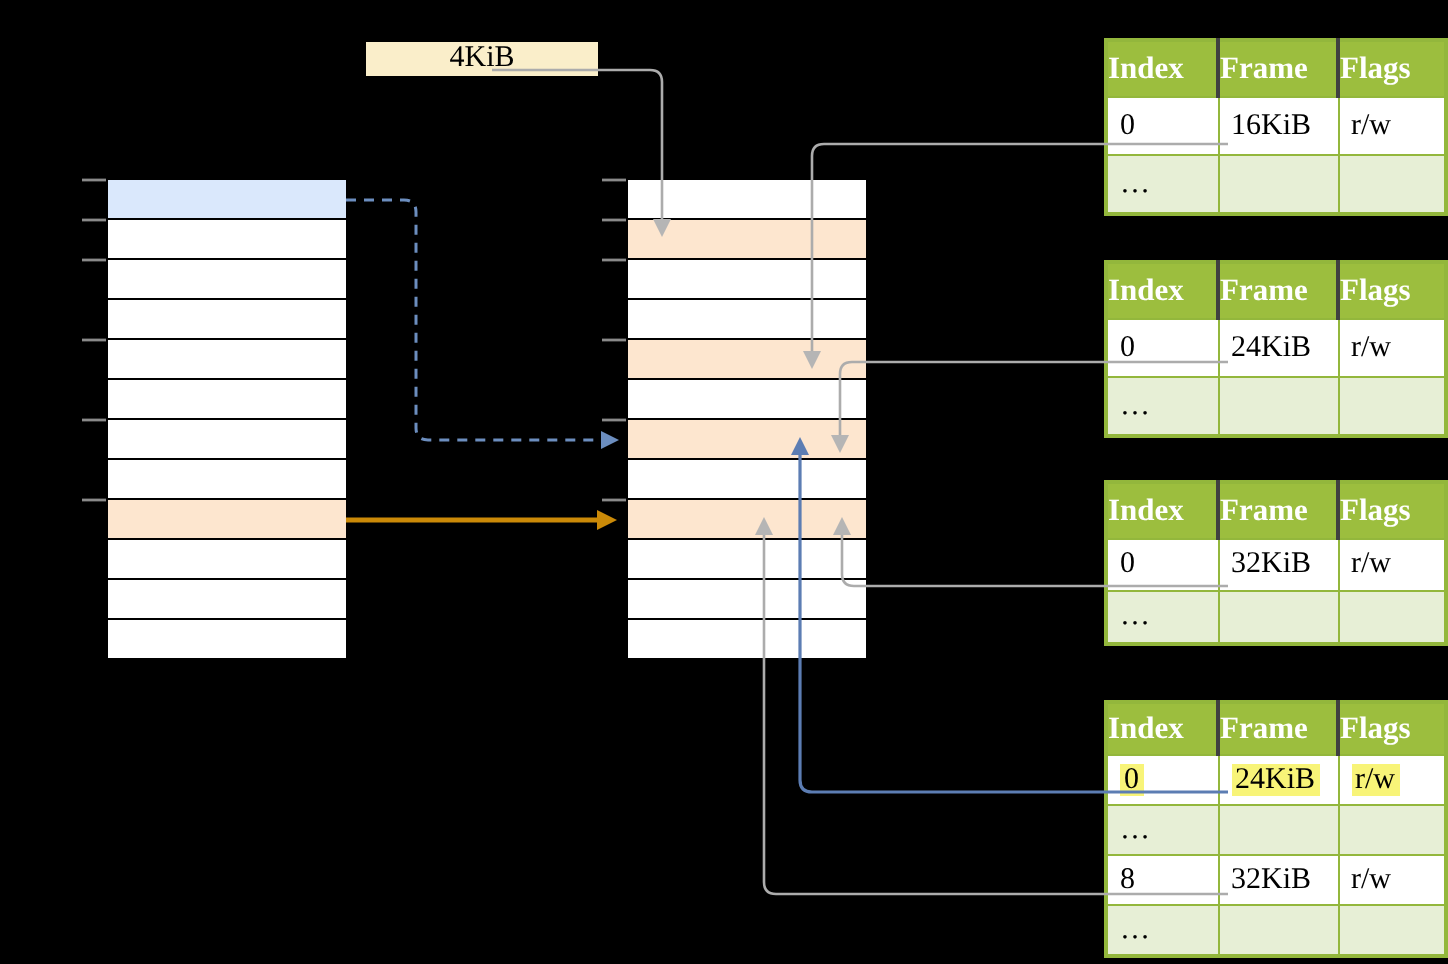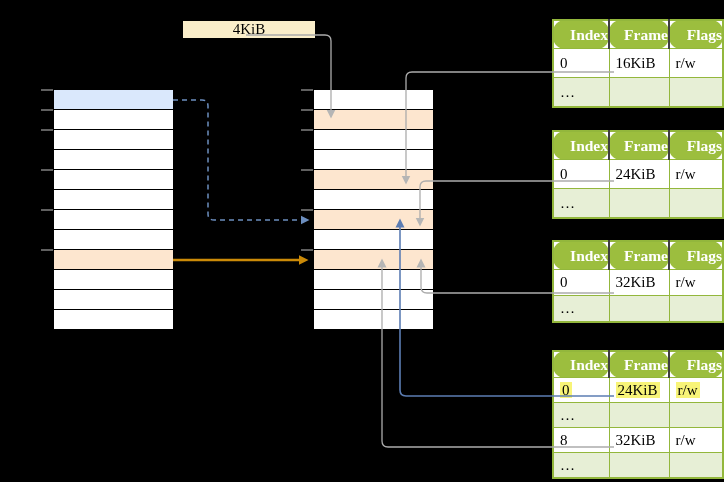--- a/index.html
+++ b/index.html
@@ -9,41 +9,41 @@
     --line-blue:#5C7DB3; --dash-blue:#6C8EBF; --arrow-amber:#CB8A08;
     --tick-gray:#8A8A8A;
   }
   html,body{margin:0;padding:0;background:#000;}
   .stage{
     position:relative;width:724px;height:482px;background:#000;overflow:hidden;
     font-family:"Liberation Serif","DejaVu Serif",serif;color:#000;
   }
   
   .label-box{
-    position:absolute;left:183px;top:21px;width:132px;height:17px;
+    position:absolute;left:183px;top:21px;width:116px;height:17px;
     background:var(--label-cream);text-align:center;line-height:17px;font-size:15px;
   }
   
   .vcol{position:absolute;top:89px;width:119px;border:1px solid #000;background:#fff;}
   .vrow{height:19px;border-bottom:1px solid #000;}
   .vrow:last-child{border-bottom:none;}
   .vrow.white{background:#fff;}
   .vrow.blue{background:var(--row-blue);}
   .vrow.orange{background:var(--row-orange);}
   .vcol-left{left:53px;}
   .vcol-mid{left:313px;}
   
   .ptable{
     position:absolute;left:552px;width:170px;border-collapse:collapse;table-layout:fixed;
     background:#fff;border:2px solid var(--border-green);font-size:15px;
   }
   .ptable th,.ptable td{border:1px solid var(--border-green);overflow:hidden;white-space:nowrap;}
   .ptable th{
-    background:var(--header-green);color:#fff;font-weight:bold;text-align:right;
-    font-size:15.5px;padding:2px 0;border-radius:12px;
+    background:var(--header-green);color:#fff;font-weight:bold;text-align:left;
+    font-size:15.5px;padding:2px 0;
   }
   .ptable th + th{border-left:2px solid #404040;}
   .ptable td{padding:1px 2px 1px 6px;vertical-align:middle;}
   .ptable col.c1{width:56px;}.ptable col.c2{width:60px;}.ptable col.c3{width:54px;}
   .ptable tr.shaded td{background:var(--pale-green);}
   .hl{background:var(--highlight-yellow);padding:0 2px;}
   .roomy th{height:23px;}  .roomy td{height:26px;}
   .mid th{height:23px;}    .mid td{height:23px;}
   .compact th{height:21px;}.compact td{height:22px;}
   

